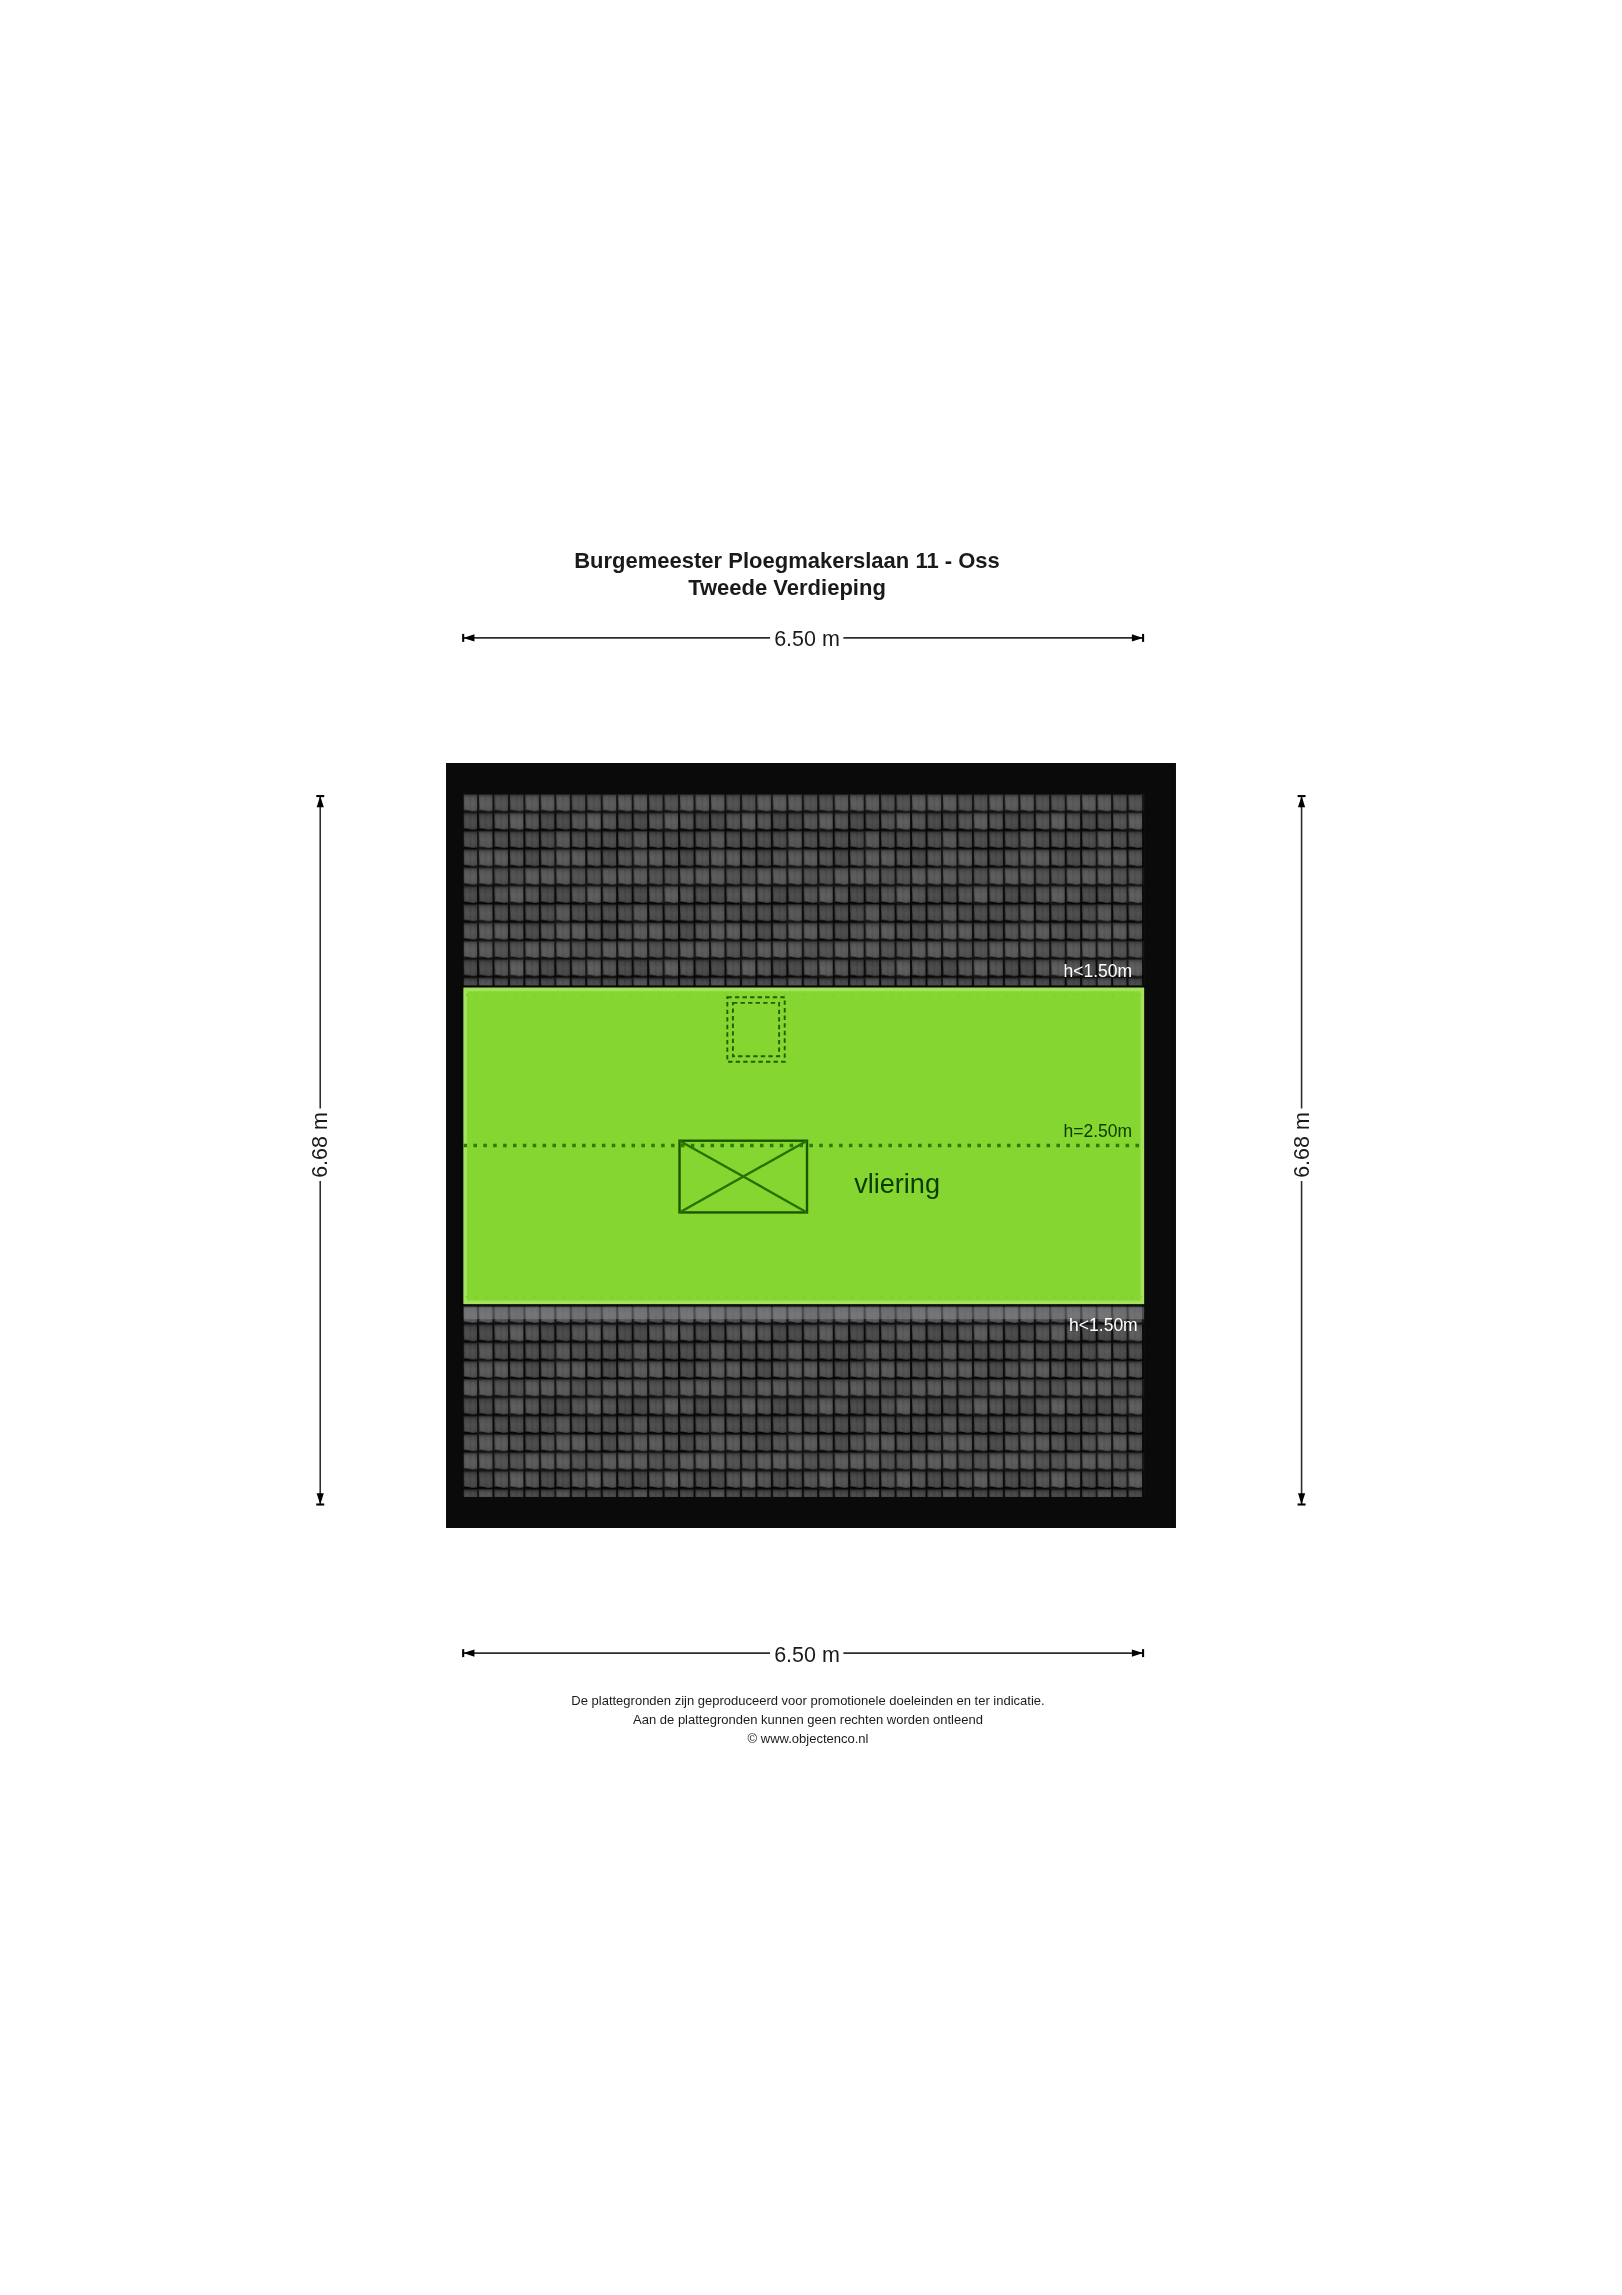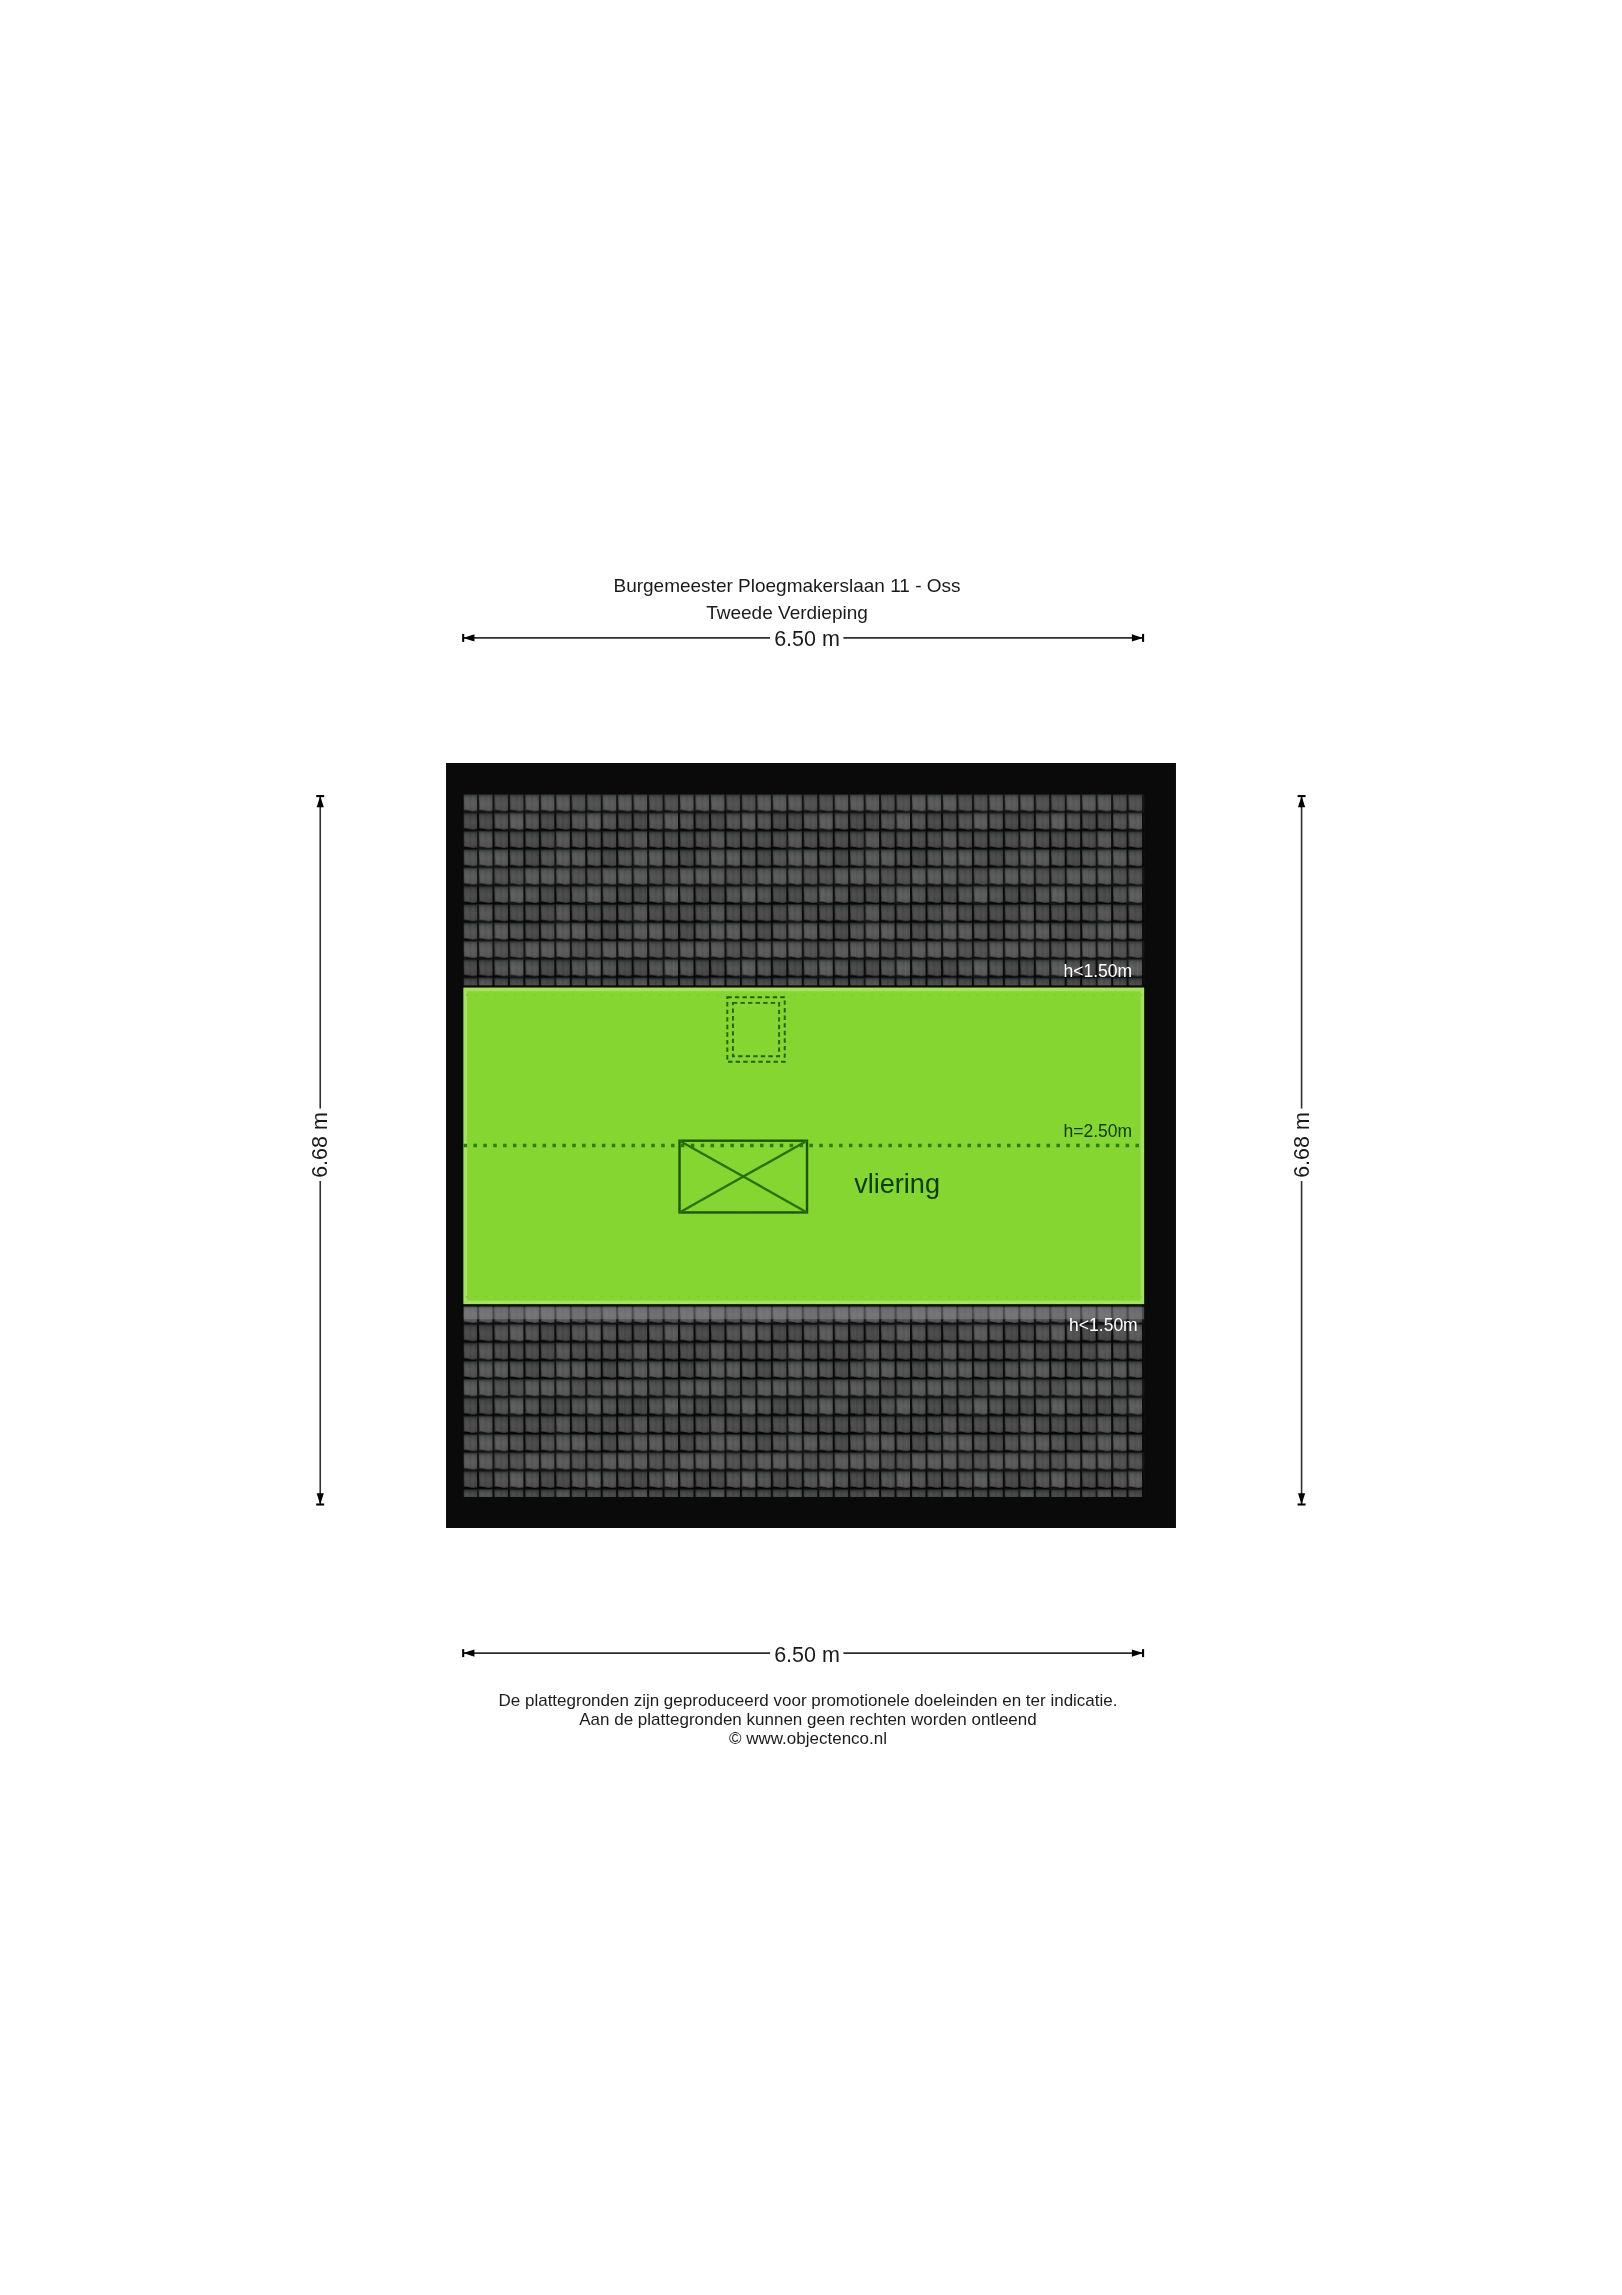--- a/index.html
+++ b/index.html
@@ -1,23 +1,23 @@
 <!DOCTYPE html>
 <html style="font-size:12.8px"><head>
 <meta charset="utf-8">
 <style>
   html,body{margin:0;padding:0;}
   body{width:1623px;height:2295px;background:#ffffff;position:relative;
        font-family:"Liberation Sans", sans-serif;}
   .abs{position:absolute;}
-  .title{left:787px;top:572px;transform:translateX(-50%);text-align:center;
-         font-size:19px;font-weight:normal;line-height:27px;color:#1a1a1a;white-space:nowrap;}
+  .title{left:787px;top:547px;transform:translateX(-50%);text-align:center;
+         font-size:22px;font-weight:bold;line-height:27px;color:#1a1a1a;white-space:nowrap;}
   .dimlabel{font-size:21.5px;color:#1a1a1a;white-space:nowrap;}
   .footer{left:808px;top:1691px;transform:translateX(-50%);text-align:center;
-          font-size:17px;line-height:19px;color:#1c1c1c;white-space:nowrap;}
+          font-size:13px;line-height:19px;color:#1c1c1c;white-space:nowrap;}
 </style>
 </head>
 <body>
 
 <div class="abs title">Burgemeester Ploegmakerslaan 11 - Oss<br>Tweede Verdieping</div>
 
 <svg class="abs" style="left:0;top:0" width="1623" height="2295" viewBox="0 0 2036 2880">
   <g stroke="#2e2e2e" stroke-width="2">
 
     <line x1="581" y1="800.5" x2="966" y2="800.5"></line>

